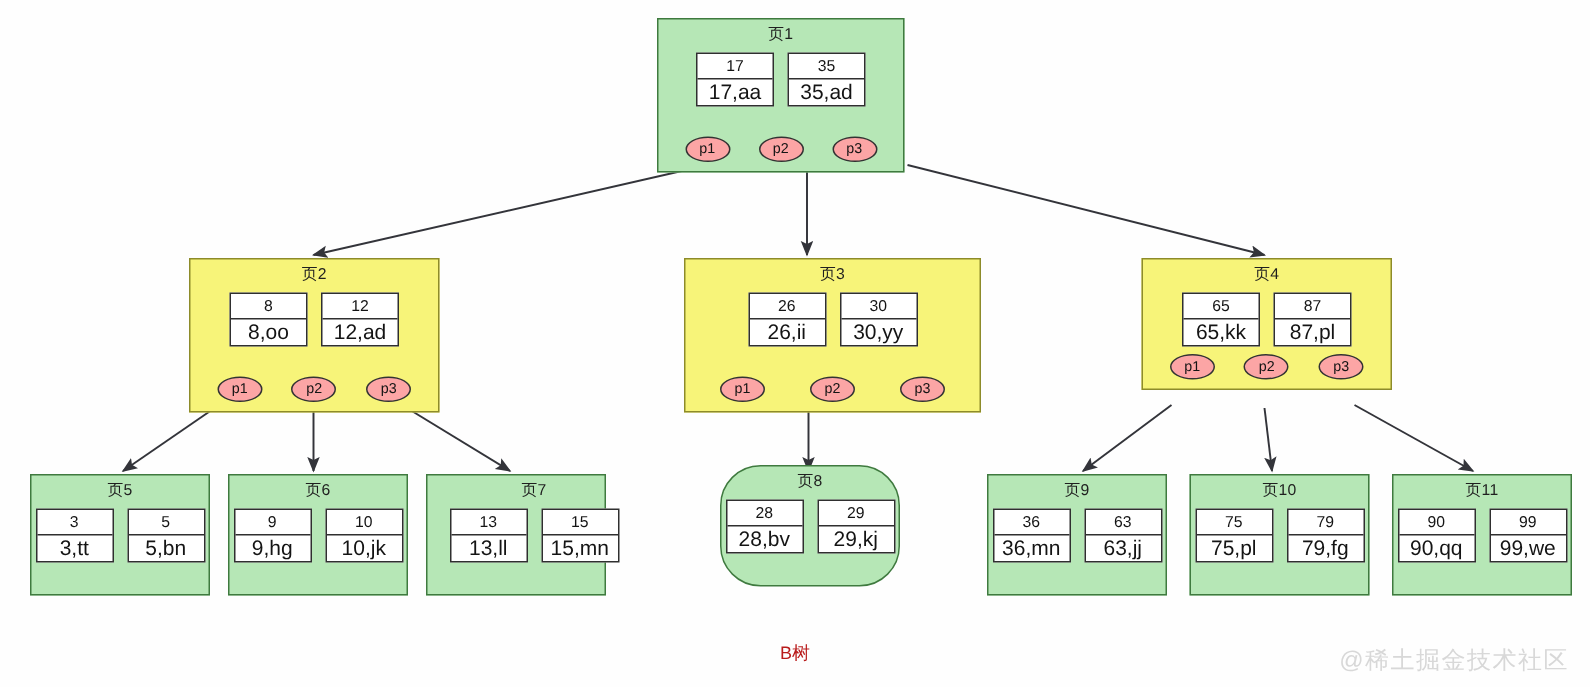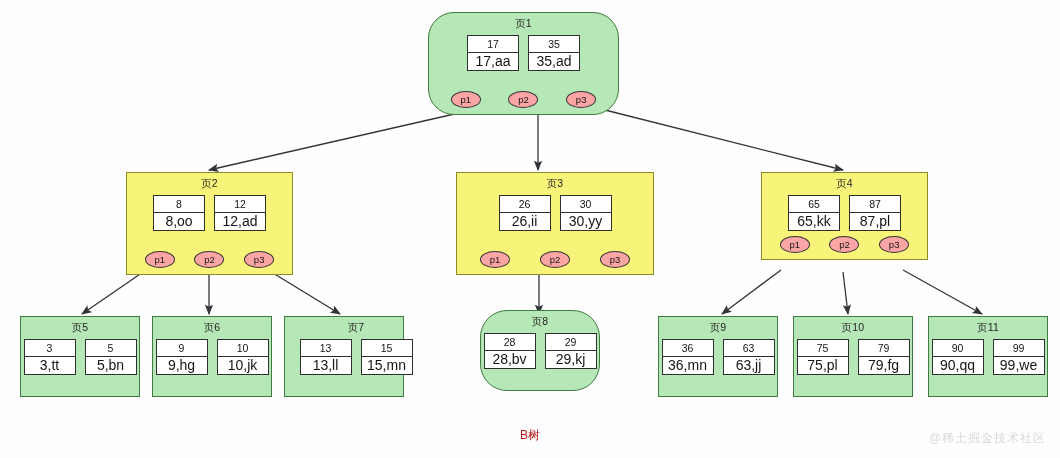--- a/index.html
+++ b/index.html
@@ -93,21 +93,21 @@
     left: 0; right: 0;
     top: 427px;
     text-align: center;
     font-size: 12px;
     color: #b91c1c;
   }
   #watermark {
     position: absolute;
     right: 14px;
     top: 430px;
-    font-size: 12px;
+    font-size: 16px;
     color: #d8d8d8;
     letter-spacing: 1px;
     user-select: none;
   }
 </style>
 </head>
 <body>
 
 <div id="canvas">
 
@@ -125,21 +125,21 @@
         <line x1="209" y1="272" x2="209" y2="314" stroke="#33343a" stroke-width="1.3" marker-end="url(#arrowhead)"></line>
         <line x1="268" y1="270" x2="340" y2="314" stroke="#33343a" stroke-width="1.3" marker-end="url(#arrowhead)"></line>
         <line x1="539" y1="272" x2="539" y2="314" stroke="#33343a" stroke-width="1.3" marker-end="url(#arrowhead)"></line>
         <line x1="781" y1="270" x2="722" y2="314" stroke="#33343a" stroke-width="1.3" marker-end="url(#arrowhead)"></line>
         <line x1="843" y1="272" x2="848" y2="314" stroke="#33343a" stroke-width="1.3" marker-end="url(#arrowhead)"></line>
         <line x1="903" y1="270" x2="982" y2="314" stroke="#33343a" stroke-width="1.3" marker-end="url(#arrowhead)"></line>
       </g>
   </svg>
 
   <div id="node-layer">
-      <div class="node green" style="left: 428px; top: 12px; width: 191px; height: 103px; border-radius: 26px;">
+      <div class="node green" style="left: 438px; top: 12px; width: 165px; height: 103px;">
         <div class="node-title">页1</div>
         <div class="cells">
           <div class="cell">
             <div class="key">17</div>
             <div class="val">17,aa</div>
           </div>
           <div class="cell">
             <div class="key">35</div>
             <div class="val">35,ad</div>
           </div>

